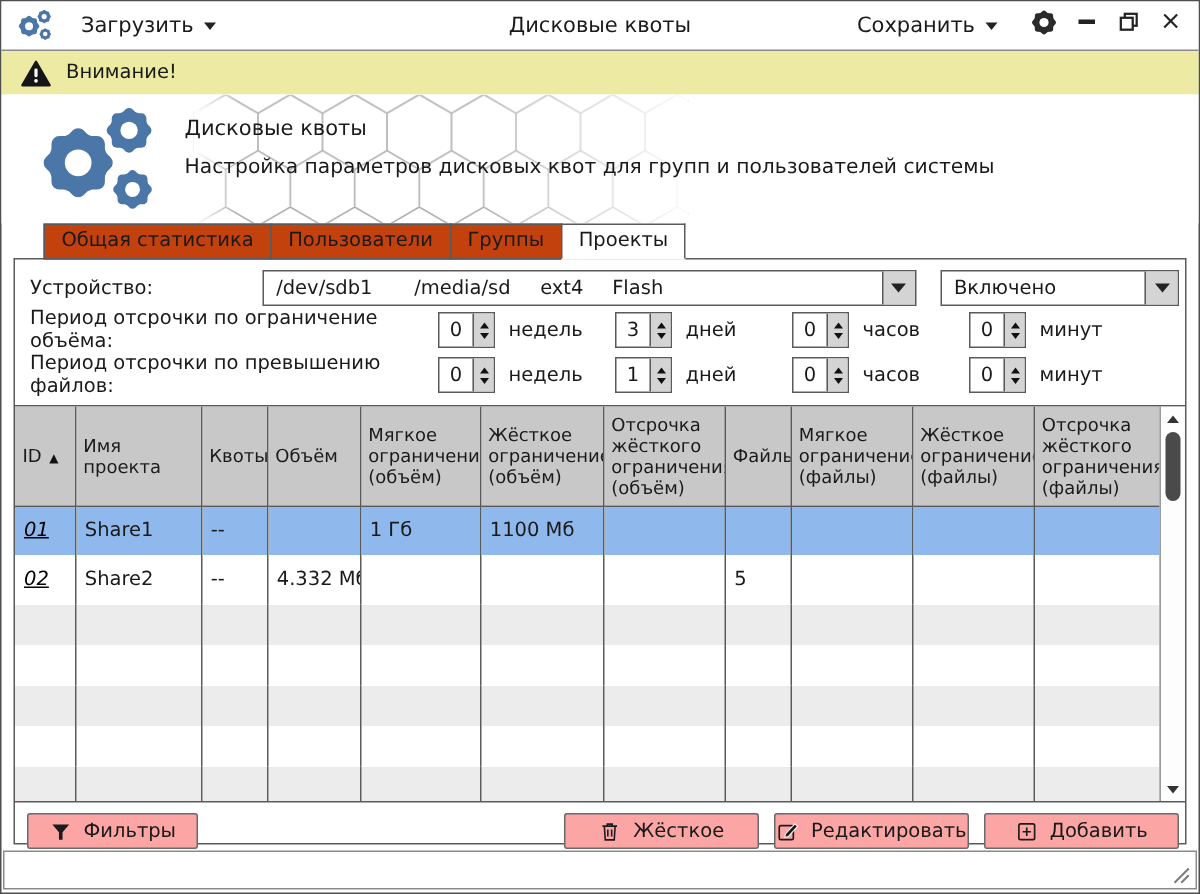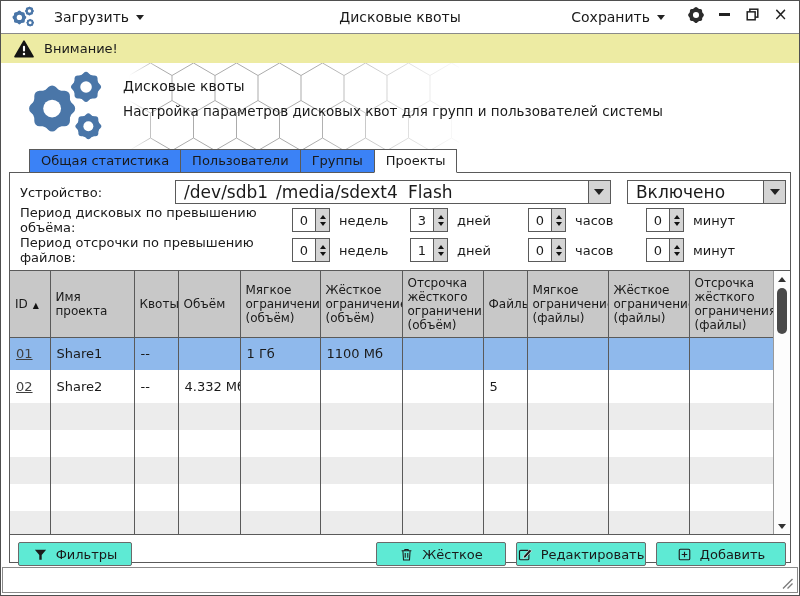--- a/index.html
+++ b/index.html
@@ -32,34 +32,34 @@
   
   .hero { flex:0 0 86px; position:relative; background:#fff; overflow:hidden; }
   .hex-bg { position:absolute; left:128px; top:0; }
   .hero-icon { position:absolute; left:22px; top:7px; width:86px; height:74px; color:#4a76a8; }
   .hero-text { position:absolute; left:122px; top:15px; }
   .hero-title { font-size:14px; margin-bottom:9px; position:relative; }
   .hero-sub { font-size:13.5px; position:relative; }
 
   
   .tabs { flex:0 0 24px; display:flex; padding-left:28px; position:relative; z-index:2; margin-bottom:-1px; }
-  .tab { font-size:13px; padding:3px 11px 0 11px; background:#3b82f6; border:1px solid #5a5a5a;
+  .tab { font-size:13px; padding:3px 11px 0 11px; background:#c2410c; border:1px solid #5a5a5a;
     margin-right:-1px; cursor:default; white-space:nowrap; }
   .tab.active { background:#fff; border-bottom-color:#fff; }
 
   
   .panel { flex:1 1 auto; margin:0 8px; border:1px solid #5a5a5a; background:#fff;
     display:flex; flex-direction:column; min-height:0; }
 
   .device-row { flex:0 0 32px; display:flex; align-items:center; padding:6px 4px 0 10px; }
   .device-label { font-size:13px; width:158px; }
   .combo { height:24px; border:1px solid #5a5a5a; background:#fff; position:relative;
     display:flex; align-items:center; }
   .device-combo { width:444px; }
-  .combo .part { font-size:17px; white-space:nowrap; overflow:hidden; }
+  .combo .part { font-size:13px; white-space:nowrap; overflow:hidden; }
   .combo-btn { position:absolute; right:0; top:0; bottom:0; width:22px; background:#d4d4d4;
     border-left:1px solid #5a5a5a; display:flex; align-items:center; justify-content:center; }
   .tri-dn-big { width:0; height:0; border:5px solid transparent; border-top:6px solid #222; margin-top:5px; }
   .status-combo { width:162px; margin-left:16px; }
   .status-combo .part { padding-left:8px; }
 
   .grace-row { flex:0 0 28px; display:flex; align-items:center; padding-left:10px; font-size:13px; }
   .grace-label { width:272px; }
   .spin-group { display:flex; align-items:center; width:118px; }
   .spin { display:flex; height:24px; border:1px solid #5a5a5a; background:#fff; }
@@ -75,34 +75,34 @@
     border-top:1px solid #5a5a5a; border-bottom:1px solid #5a5a5a; }
   table { border-collapse:collapse; table-layout:fixed; width:763px; }
   th { background:#c8c8c8; font-size:12px; font-weight:normal; text-align:left;
     padding:3px 5px; border-right:1px solid #5a5a5a; border-bottom:1px solid #5a5a5a;
     height:66px; vertical-align:middle; overflow:hidden; }
   td { font-size:13px; padding:0 6px; border-right:1px solid #5a5a5a; overflow:hidden; white-space:nowrap; }
   tr.data td { height:33px; }
   tr.selected { background:#8fb9ec; }
   tr.filler td { height:27px; }
   tr.filler.odd { background:#ececec; }
-  .id-link { color:#404040; text-decoration:underline; cursor:pointer; }
+  .id-link { color:#000000; text-decoration:underline; cursor:pointer;font-style:italic; }
   .sort-tri { font-size:8px; margin-left:5px; color:#111; }
 
   .vscroll { position:absolute; top:0; right:0; bottom:0; width:17px; background:#fdfdfd;
     border-left:1px solid #9a9a9a; }
   .vs-up { position:absolute; top:1px; left:0; right:0; height:14px; display:flex; align-items:center; justify-content:center; }
   .vs-down { position:absolute; bottom:1px; left:0; right:0; height:14px; display:flex; align-items:center; justify-content:center; }
   .vs-tri-u { width:0; height:0; border:4px solid transparent; border-bottom:5px solid #333; margin-top:-4px; }
   .vs-tri-d { width:0; height:0; border:4px solid transparent; border-top:5px solid #333; margin-bottom:-4px; }
   .vs-thumb { position:absolute; top:17px; left:3px; width:10px; height:46px; background:#4a4a4a; border-radius:5px; }
 
   
   .actions { flex:0 0 32px; display:flex; align-items:center; padding:6px 4px 0 4px; }
-  .btn { height:24px; border:1px solid #6a6a6a; background:#5eead4; border-radius:2px;
+  .btn { height:24px; border:1px solid #6a6a6a; background:#fca5a5; border-radius:2px;
     display:flex; align-items:center; justify-content:center; gap:8px; font-size:13px; cursor:default; }
   .btn svg { width:15px; height:15px; }
   .btn-filters { width:114px; margin-left:4px; }
   .actions .spacer { flex:1; }
   .btn-delete, .btn-edit, .btn-add { width:130px; margin-left:10px; }
 
   
   .statusbar { flex:0 0 26px; margin:4px 1px 2px 1px; border:1px solid #8a8a8a; position:relative; background:#fff; }
   .grip { position:absolute; right:3px; bottom:2px; width:13px; height:13px; }
 </style>
@@ -244,21 +244,21 @@
       <div class="combo status-combo">
         <span class="part">Включено</span>
         <div class="combo-btn">
             <div class="tri-dn-big"></div>
           </div>
       </div>
     </div>
 
     <div>
         <div class="grace-row">
-          <span class="grace-label">Период дисковых по превышению объёма:</span>
+          <span class="grace-label">Период отсрочки по ограничение объёма:</span>
           <span class="spin-group">
             <span class="spin">
               <span class="spin-val">0</span>
               <span class="spin-btns">
                 <span class="tri-u"></span>
                 <span class="tri-d"></span>
               </span>
             </span>
             <span class="spin-unit">недель</span>
           </span>

